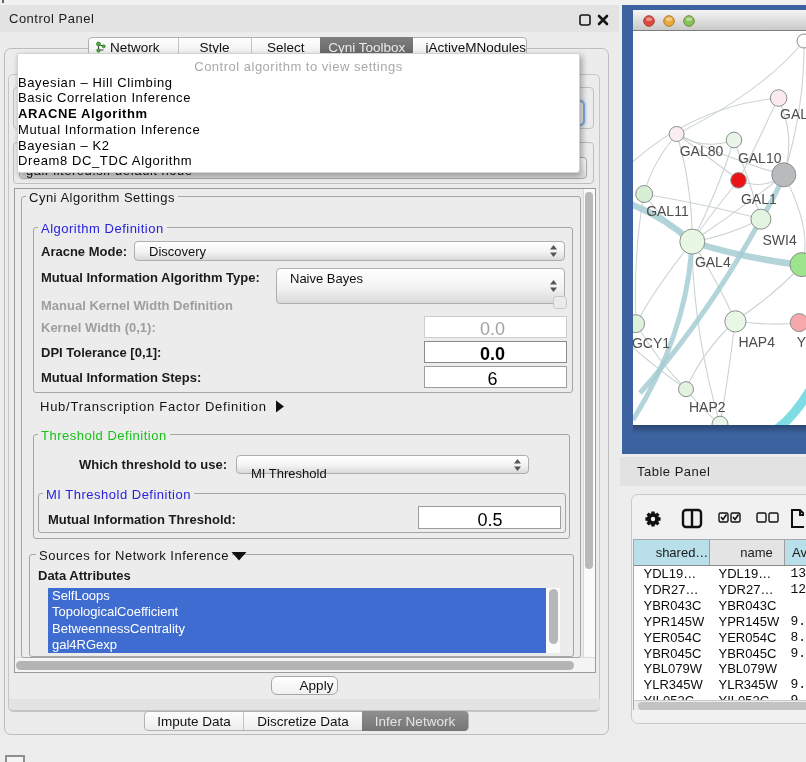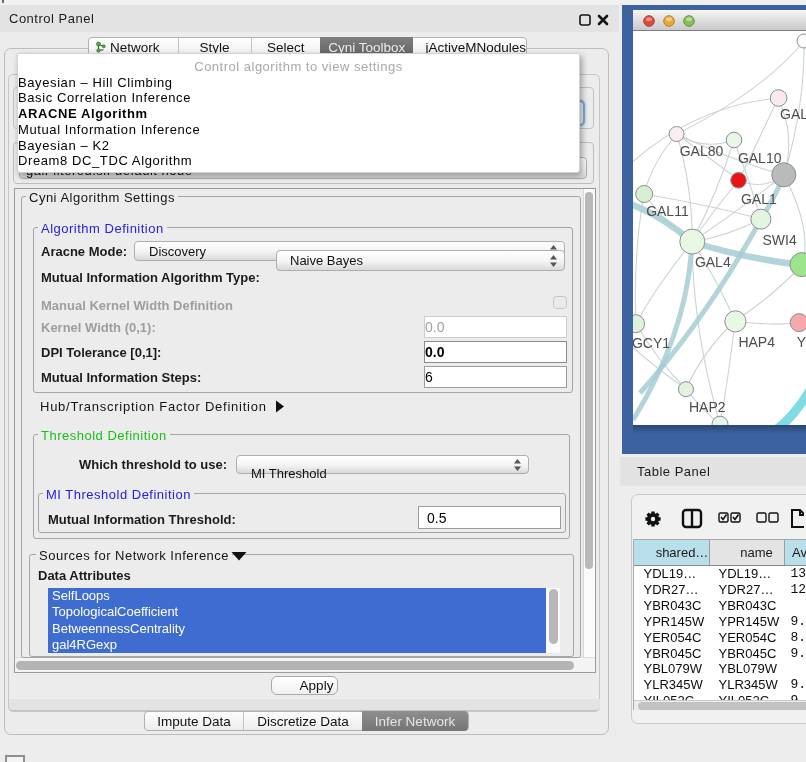--- a/index.html
+++ b/index.html
@@ -7,21 +7,21 @@
   body { font-family:"Liberation Sans", sans-serif; background:#ededed; position:relative; }
   .abs { position:absolute; }
   .lbl { font-size:13px; font-weight:bold; color:#1b1b1b; white-space:nowrap; }
   .dis { color:#9e9e9e; }
   .group { position:absolute; border:1px solid #a5a5a5; border-radius:3px; }
   .gtitle { position:absolute; font-size:13px; letter-spacing:0.5px; background:#ececec; padding:0 3px; white-space:nowrap; }
   .combo { position:absolute; border:1px solid #aeaeae; border-radius:4px;
            background:linear-gradient(180deg,#ffffff 0%,#f3f3f3 55%,#d9d9d9 100%);
            font-size:13px; color:#111; }
   .combo .ar { position:absolute; right:6px; top:50%; transform:translateY(-50%); width:9px; }
-  .tfield { position:absolute; background:#fff; font-size:14px; color:#000; text-align:left; }
+  .tfield { position:absolute; background:#fff; font-size:18px; color:#000; text-align:center; }
 </style>
 </head>
 <body>
 
 <div class="abs" style="left:0;top:0;width:806px;height:5px;background:#f1f1f1;"></div>
 <div class="abs" style="left:2px;top:0;width:2px;height:3px;background:#666;"></div>
 <div class="abs" style="left:0;top:5px;width:619px;height:730px;background:#ececec;"></div>
 <div class="abs" style="left:0;top:5px;width:619px;height:27px;background:#e3e3e3;"></div>
 <div class="abs" style="left:9px;top:11px;font-size:13px;letter-spacing:0.5px;color:#1c1c1c;">Control Panel</div>
 
@@ -76,21 +76,21 @@
 
 <div class="lbl abs" style="left:41px;top:244px;">Aracne Mode:</div>
 <div class="combo" style="left:134px;top:241px;width:431px;height:20px;">
   <span style="position:absolute;left:14px;top:2px;">Discovery</span>
   <svg class="ar" height="12" viewBox="0 0 9 12">
       <path d="M4.5 0 L8 4.5 L1 4.5 Z M4.5 12 L8 7.5 L1 7.5 Z" fill="#555"></path>
     </svg>
 </div>
 
 <div class="lbl abs" style="left:41px;top:270px;">Mutual Information Algorithm Type:</div>
-<div class="combo" style="left:276px;top:250px;width:289px;height:21px;">
+<div class="combo" style="left:276px;top:268px;width:289px;height:36px;">
   <span style="position:absolute;left:13px;top:2px;">Naive Bayes</span>
   <svg class="ar" height="12" viewBox="0 0 9 12">
       <path d="M4.5 0 L8 4.5 L1 4.5 Z M4.5 12 L8 7.5 L1 7.5 Z" fill="#555"></path>
     </svg>
 </div>
 
 <div class="lbl abs dis" style="left:41px;top:298px;">Manual Kernel Width Definition</div>
 <div class="abs" style="left:553px;top:296px;width:14px;height:13px;border:1px solid #c6c6c6;border-radius:3.5px;background:#ebebeb;"></div>
 
 <div class="lbl abs dis" style="left:41px;top:320px;">Kernel Width (0,1):</div>

